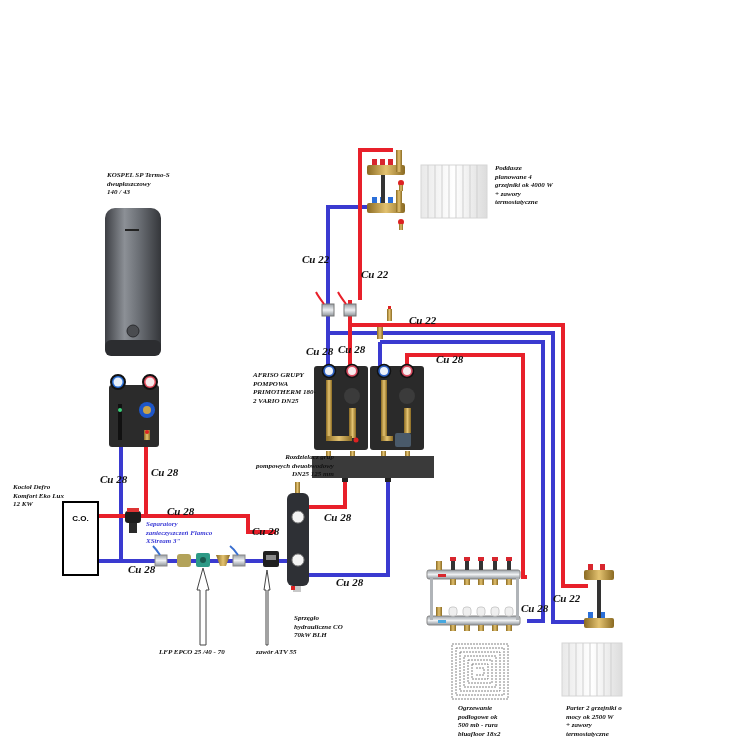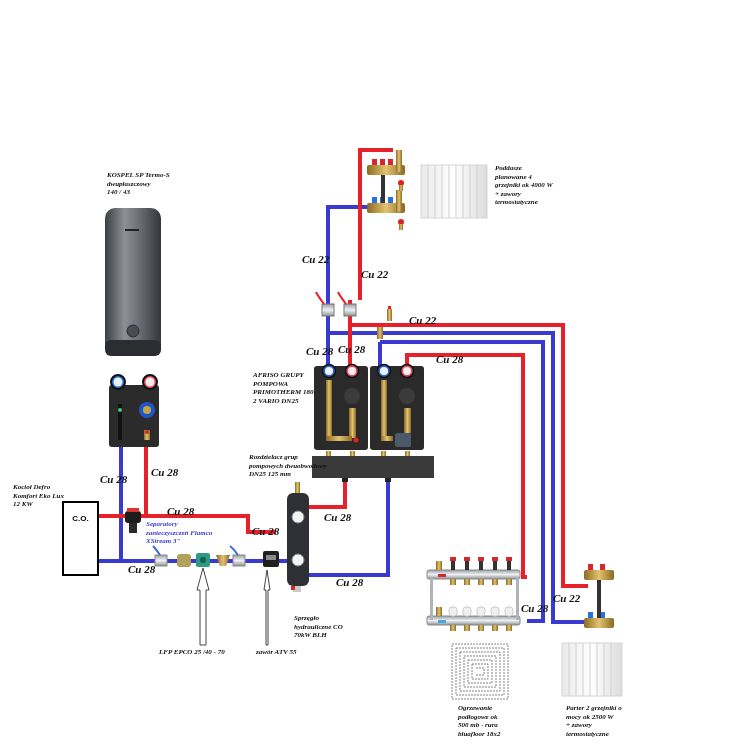--- a/index.html
+++ b/index.html
@@ -289,21 +289,21 @@
 140 / 43</div>
 <div class="lbl" style="left:495px;top:164px;">Poddasze
 planowane 4
 grzejniki ok 4000 W
  + zawory
 termostatyczne</div>
 <div class="lbl" style="left:253px;top:371px;">AFRISO GRUPY
 POMPOWA
 PRIMOTHERM 180-
 2 VARIO DN25</div>
-<div class="lbl" style="left:249px;top:453px;">Rozdzielacz grup
+<div class="lbl" style="left:256px;top:453px;text-align:right;">Rozdzielacz grup
 pompowych dwuobwodowy
 DN25 125 mm</div>
 <div class="lbl" style="left:13px;top:483px;">Kocioł Defro
 Komfort Eko Lux
 12 KW</div>
 <div class="lbl blue" style="left:146px;top:520px;">Separatory
 zanieczyszczeń Flamco
 XStream  3"</div>
 <div class="lbl" style="left:159px;top:648px;white-space:nowrap;">LFP EPCO 25 /40 - 70</div>
 <div class="lbl" style="left:256px;top:648px;white-space:nowrap;">zawór ATV 55</div>

